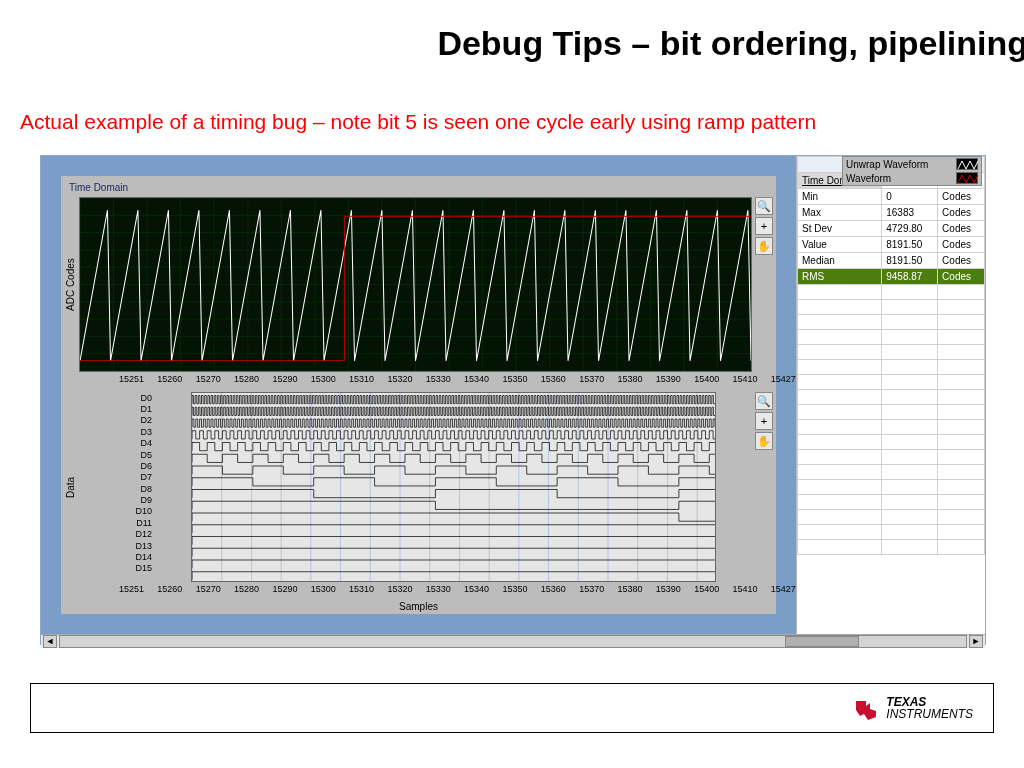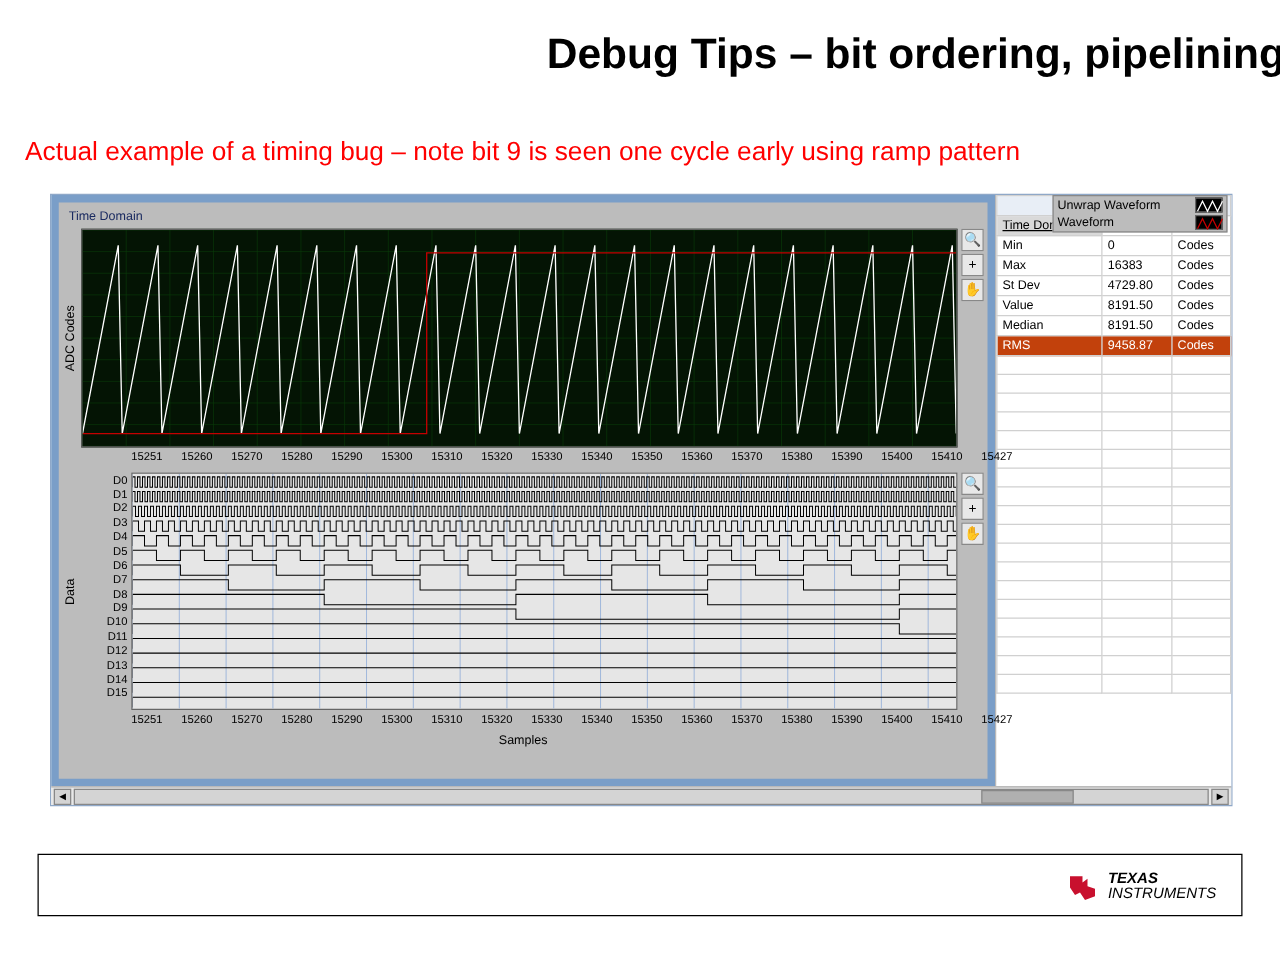--- a/index.html
+++ b/index.html
@@ -26,21 +26,21 @@
     position: absolute; top: 155px; left: 40px;
     width: 946px; height: 490px;
     background: #fff;
     border: 1px solid #8fa8c8;
     display: flex; flex-direction: column;
   }
   .app-body { flex: 1; display: flex; }
   .left-pane {
     width: 755px;
     background: #7a9ec8;
-    padding: 6px;
+    padding: 20px;
     display: flex; flex-direction: column;
   }
   .right-pane {
     flex: 1; background: #fff;
     border-left: 1px solid #b8b8b8;
     font-size: 10px;
   }
 
   
   .plot-wrap {
@@ -83,20 +83,21 @@
     display: flex; justify-content: space-between;
     font-size: 9px; padding: 2px 0 6px 54px; color:#000;
   }
   .x-ticks span { width: 1px; white-space: nowrap; }
 
   
   .dig-area {
     display: flex; align-items: stretch;
     height: 190px;
     margin-top: 2px;
+    gap: 36px;
   }
   .dig-y-label { writing-mode: vertical-rl; transform: rotate(180deg); font-size:10px; width:14px; text-align:center; }
   .dig-names {
     width: 40px; display: flex; flex-direction: column; justify-content: space-around;
     font-size: 9px; text-align: right; padding-right: 3px; color:#000;
     height: 182px;
   }
   .dig-plot {
     flex: 1;
     background: #e6e6e6;
@@ -131,21 +132,21 @@
   .swatch.red   { background:#000; }
 
   
   .stats-table { width: 100%; border-collapse: collapse; }
   .stats-table th, .stats-table td {
     border: 1px solid #d0d0d0; padding: 2px 4px; text-align: left;
     font-size: 10px; font-weight: normal;
   }
   .stats-table th { background: #e8eef6; font-weight: bold; }
   .section-hdr { background:#d9d9d9; font-weight: bold; text-decoration: underline; }
-  .sel-row td { background:#c2410c; color:#fff; }
+  .sel-row td { background:#4d7c0f; color:#fff; }
   .blank-row td { height: 15px; }
 
   
   .hscroll {
     height: 15px; background: #e8e8e8; border-top:1px solid #aaa;
     display:flex; align-items:center; justify-content:space-between;
     padding: 0 2px;
   }
   .hscroll .arrow { width:14px; height:13px; background:#d4d4d4; border:1px solid #888; font-size:9px; text-align:center; line-height:11px; cursor:pointer; }
   .hscroll .thumb { flex:1; height:13px; margin:0 2px; background:#d4d4d4; border:1px solid #888; position:relative; }
@@ -164,21 +165,21 @@
   .ti-mark {
     width: 26px; height: 26px; position: relative;
   }
   .ti-text { font-size: 12px; line-height: 12px; }
   .ti-text b { font-weight: bold; }
 </style>
 </head>
 <body>
 
 <div class="slide-title">Debug Tips – bit ordering, pipelining</div>
-<div class="caption">Actual example of a timing bug – note bit 9 is seen one cycle early using ramp pattern</div>
+<div class="caption">Actual example of a timing bug – note bit 5 is seen one cycle early using ramp pattern</div>
 
 <div class="app">
   <div class="app-body">
     <div class="left-pane">
 
       <div class="legend">
         <div class="legend-row">
           <span>Unwrap Waveform</span>
           <span class="swatch white">
             <svg width="22" height="12">

